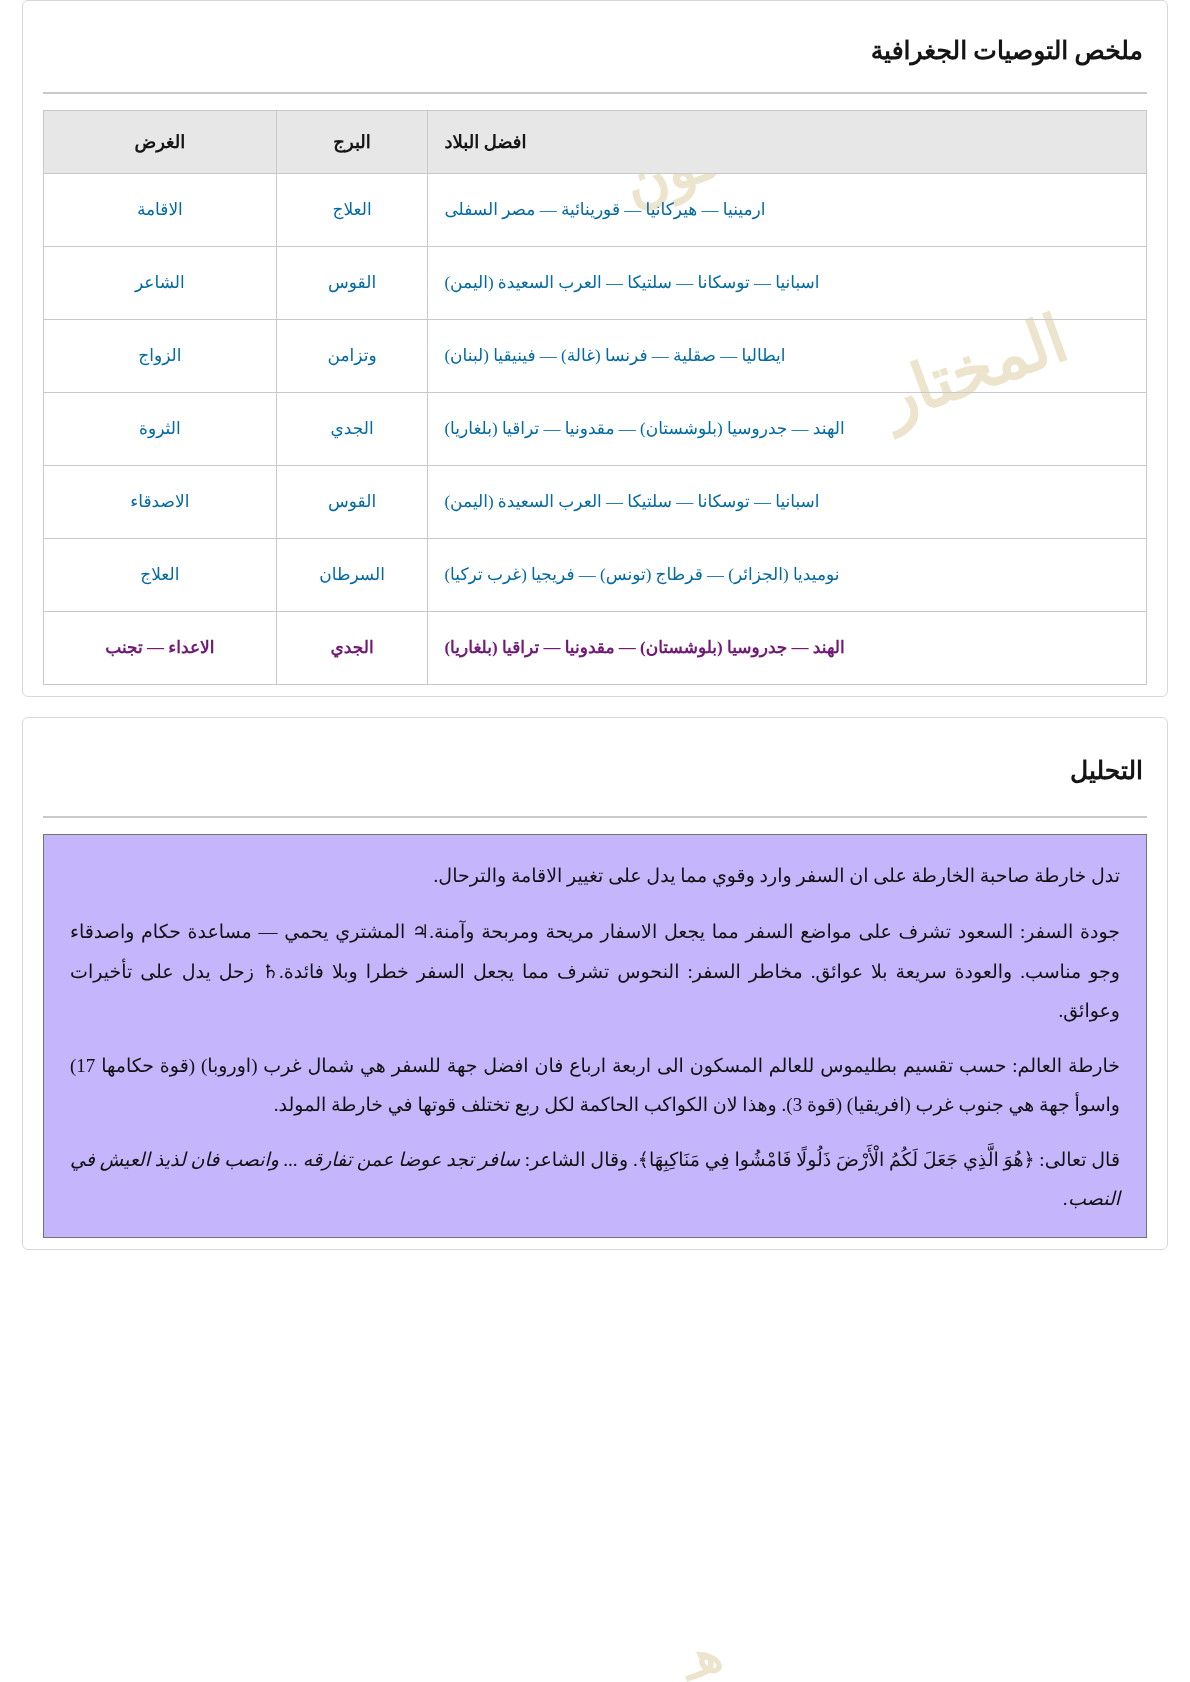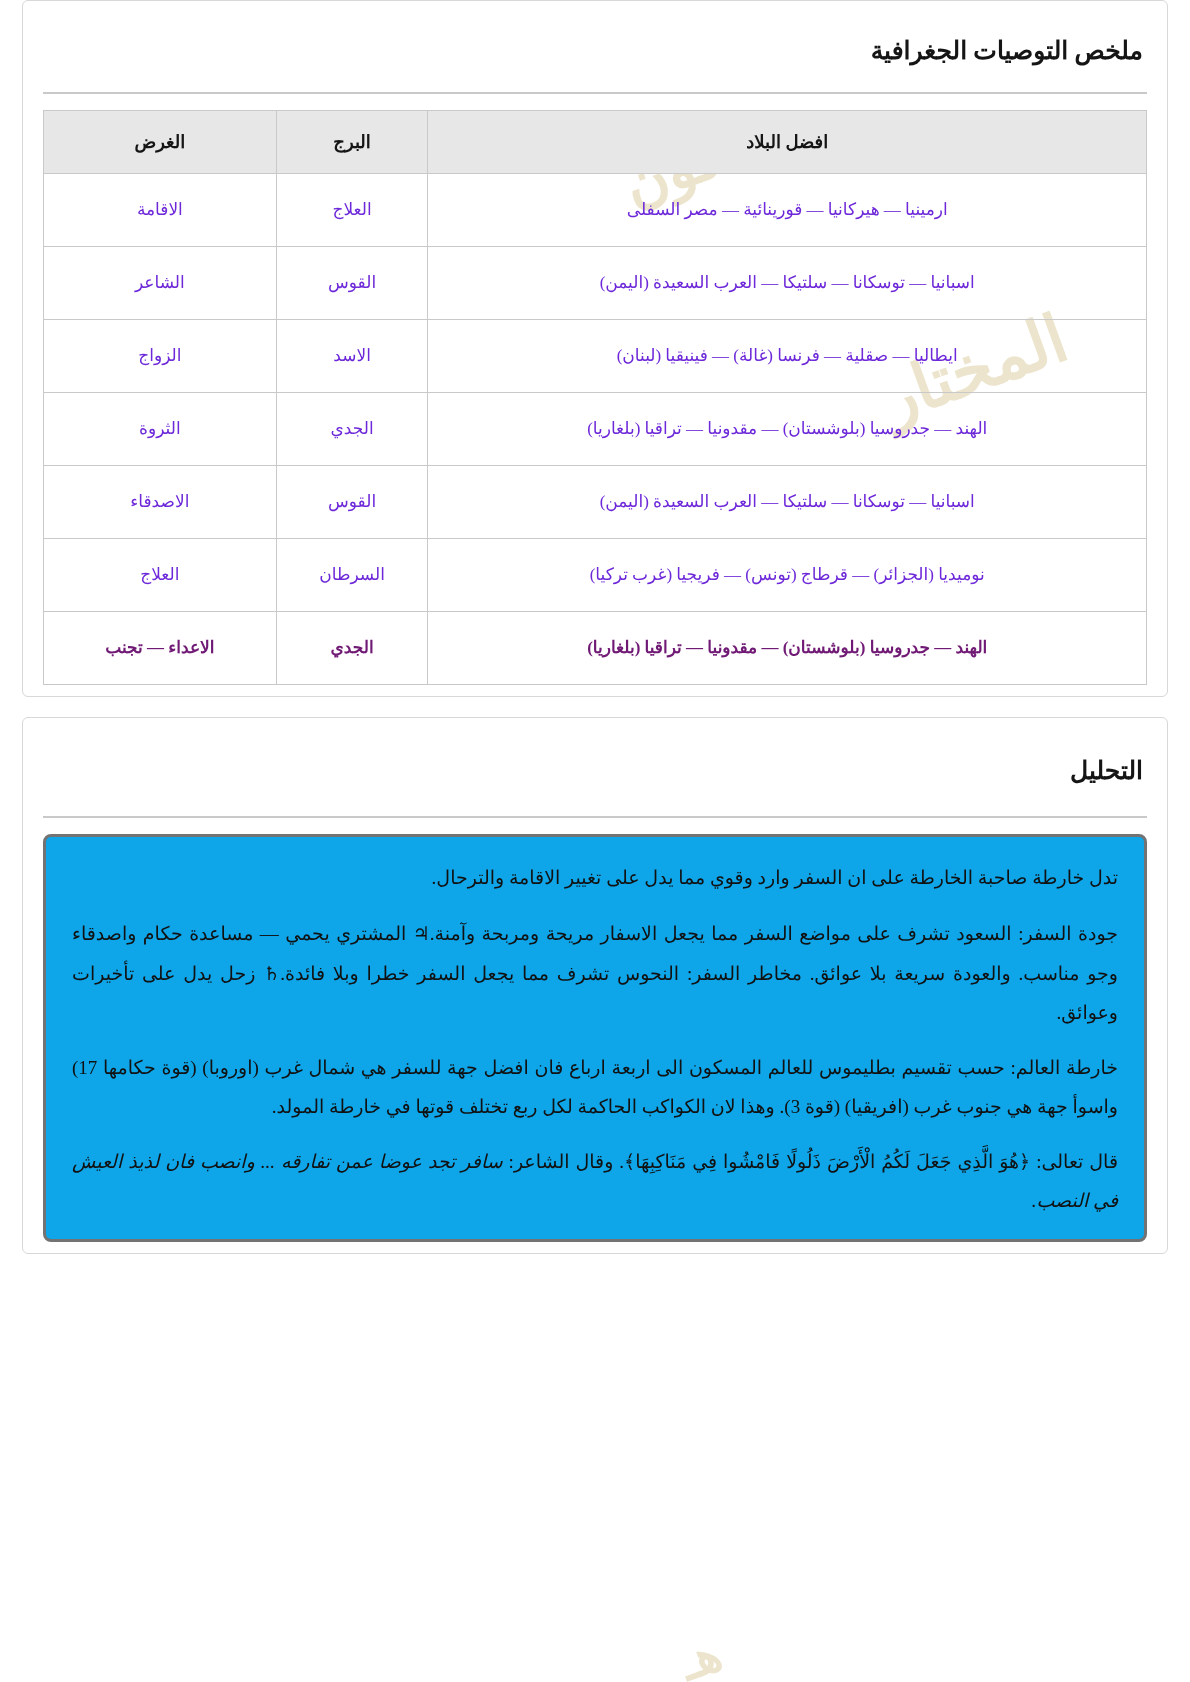--- a/index.html
+++ b/index.html
@@ -86,36 +86,36 @@
   }
   table.geo thead th {
     background: #e7e7e7;
     font-weight: 700;
     color: #151515;
     font-size: 18px;
     height: 34px;
   }
   th.col-purpose, td.col-purpose { width: 20%;  text-align: center; }
   th.col-sign,    td.col-sign    { width: 12%;  text-align: center; }
-  th.col-lands,   td.col-lands   { width: 68%;  text-align: center; }
+  th.col-lands,   td.col-lands   { width: 68%;  text-align: left; }
 
   table.geo tbody td {
-    color: #6d28d9;
+    color: #0369a1;
     height: 44px;
   }
   table.geo tbody tr.warn td {
     color: #701a75;
     font-weight: bold;
   }
 
   
   .analysis-box {
-    background: #0ea5e9;
-    border: 3px solid #737373;
-    border-radius: 8px;
+    background: #c4b5fd;
+    border: 1px solid #737373;
+    border-radius: 0;
     padding: 22px 26px 18px 26px;
     text-align: justify;
     font-size: 19px;
     line-height: 2.05;
     color: #111111;
   }
   .analysis-box p { margin: 0 0 16px 0; }
   .analysis-box p:last-child { margin-bottom: 0; }
   .lead { font-weight: 400; }
   .b { font-weight: 400; }
@@ -161,21 +161,21 @@
           <td class="col-sign">العلاج</td>
           <td class="col-purpose">الاقامة</td>
         </tr>
         <tr>
           <td class="col-lands">اسبانيا — توسكانا — سلتيكا — العرب السعيدة (اليمن)</td>
           <td class="col-sign">القوس</td>
           <td class="col-purpose">الشاعر</td>
         </tr>
         <tr>
           <td class="col-lands">ايطاليا — صقلية — فرنسا (غالة) — فينيقيا (لبنان)</td>
-          <td class="col-sign">الاسد</td>
+          <td class="col-sign">وتزامن</td>
           <td class="col-purpose">الزواج</td>
         </tr>
         <tr>
           <td class="col-lands">الهند — جدروسيا (بلوشستان) — مقدونيا — تراقيا (بلغاريا)</td>
           <td class="col-sign">الجدي</td>
           <td class="col-purpose">الثروة</td>
         </tr>
         <tr>
           <td class="col-lands">اسبانيا — توسكانا — سلتيكا — العرب السعيدة (اليمن)</td>
           <td class="col-sign">القوس</td>

